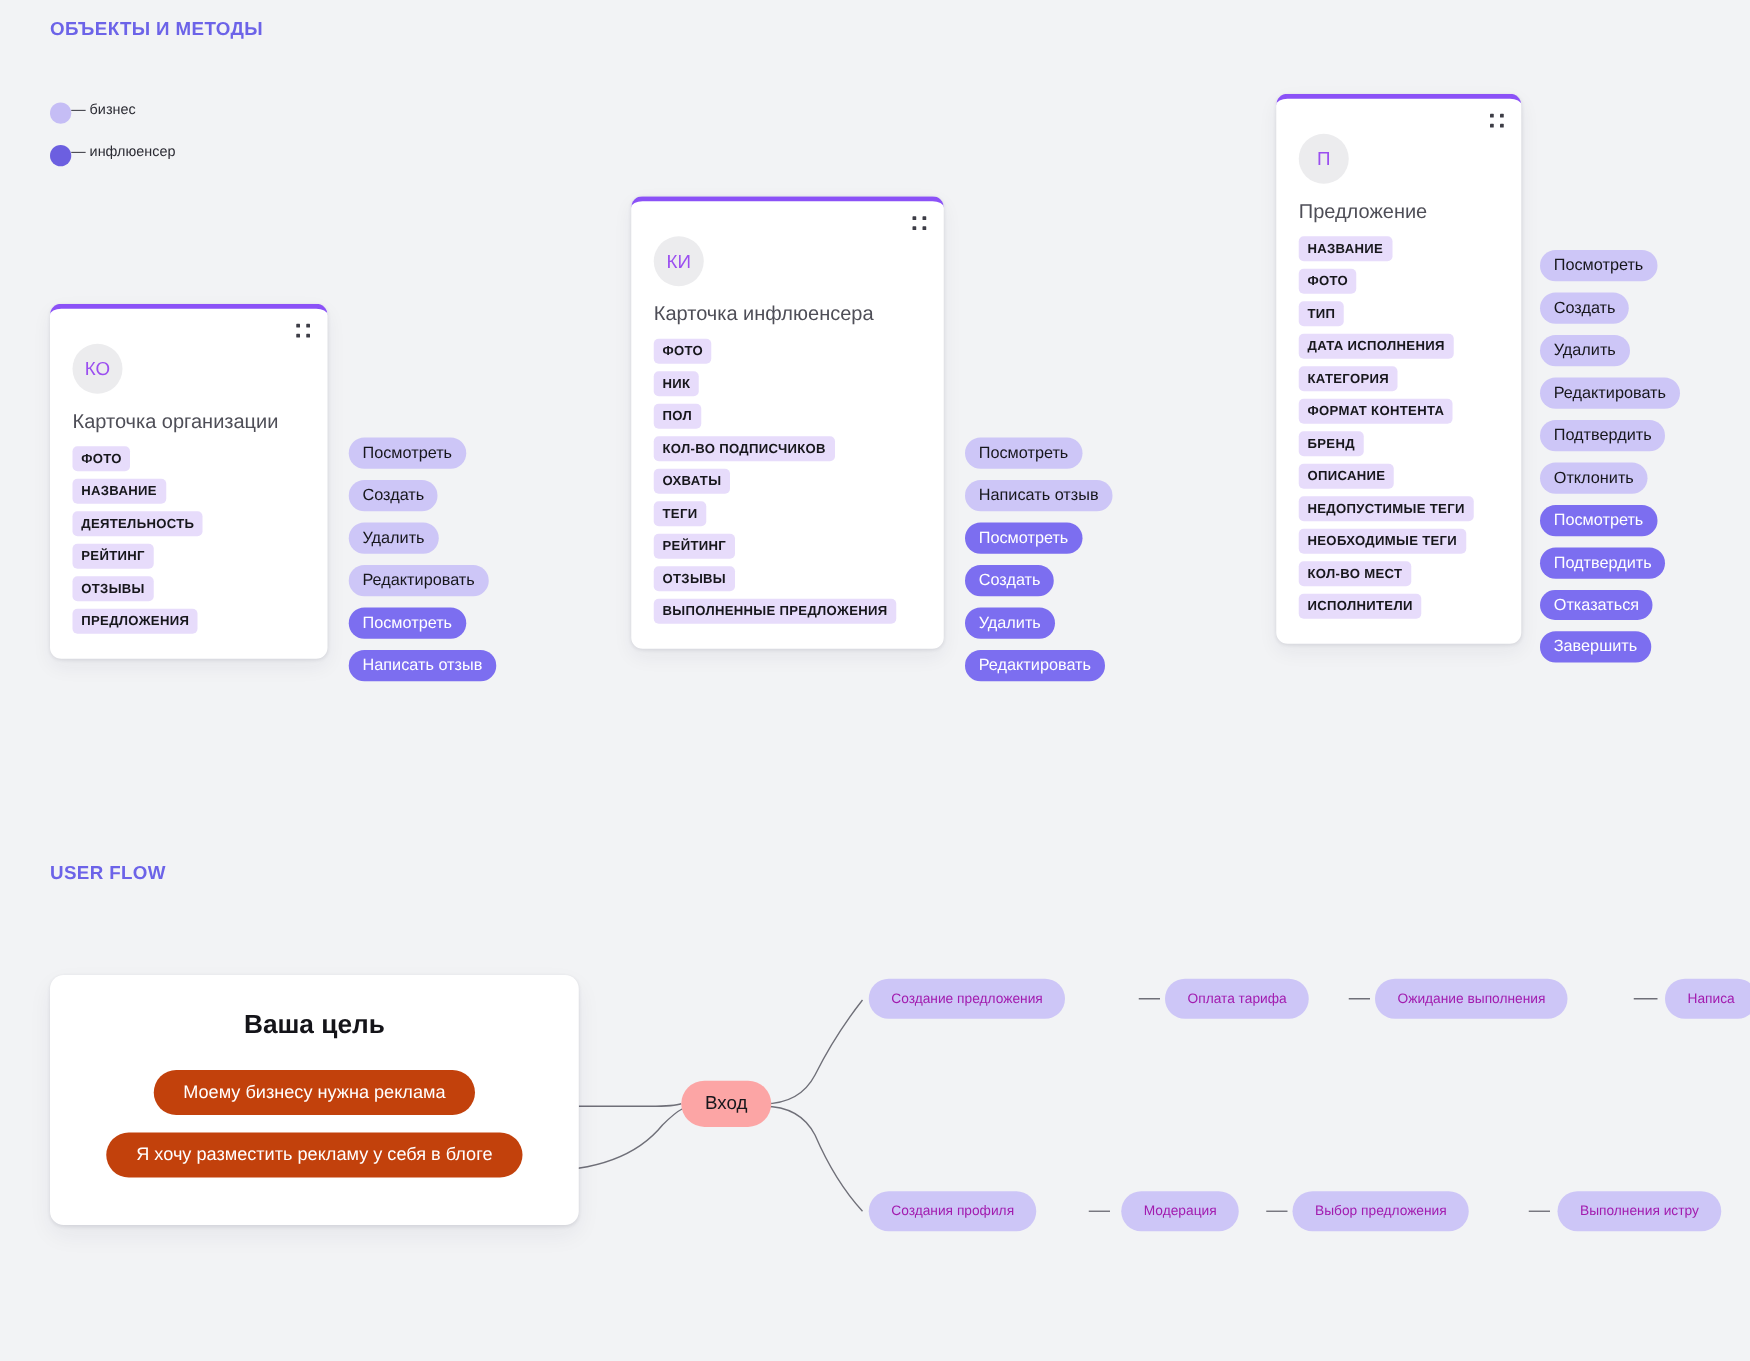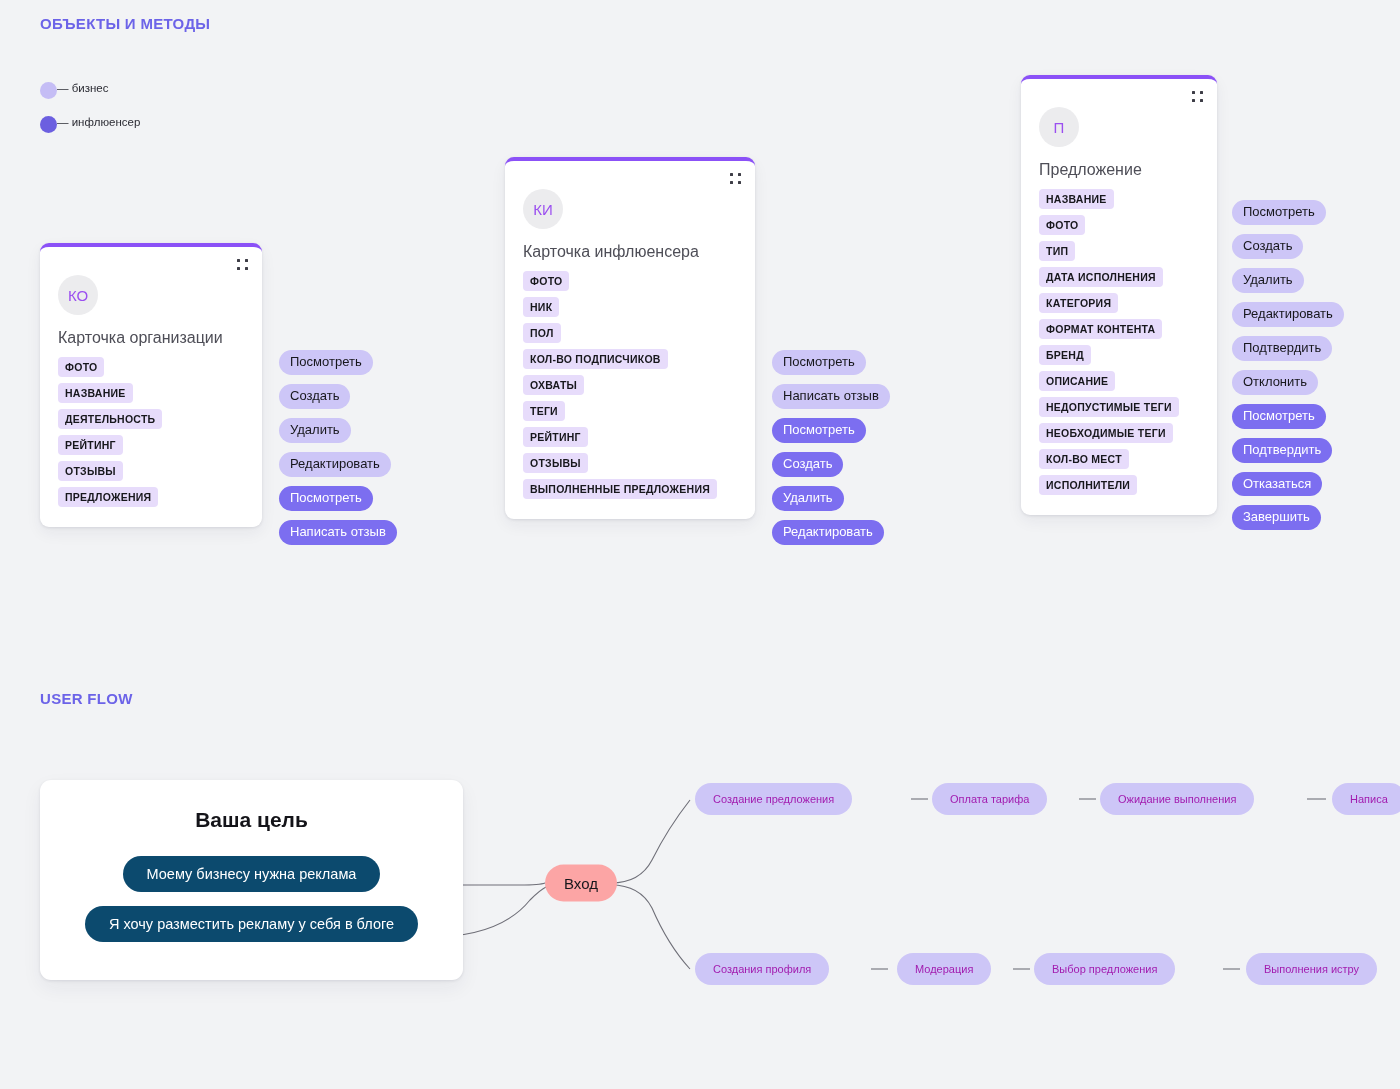--- a/index.html
+++ b/index.html
@@ -97,21 +97,21 @@
     position: absolute; left: 40px; top: 40px;
     width: 423px; height: 200px;
     background: #ffffff;
     border-radius: 11px;
     box-shadow: 0 1px 3px rgba(30,30,60,0.10), 0 8px 20px rgba(30,30,60,0.06);
     padding-top: 28px;
   }
   .goal-title { text-align: center; font-size: 21px; font-weight: bold; color: #141419; margin-bottom: 24px; }
   .goal-options { display: flex; flex-direction: column; align-items: center; gap: 14px; }
   .goal-option {
-    background: #0c4a6e;
+    background: #c2410c;
     color: #ffffff;
     font-size: 14.5px;
     padding: 10px 24px;
     border-radius: 22px;
     white-space: nowrap;
   }
   .flow-svg { position: absolute; left: 0; top: 0; width: 1400px; height: 330px; pointer-events: none; }
   .flow-node {
     position: absolute;
     background: #cdc6f7;

